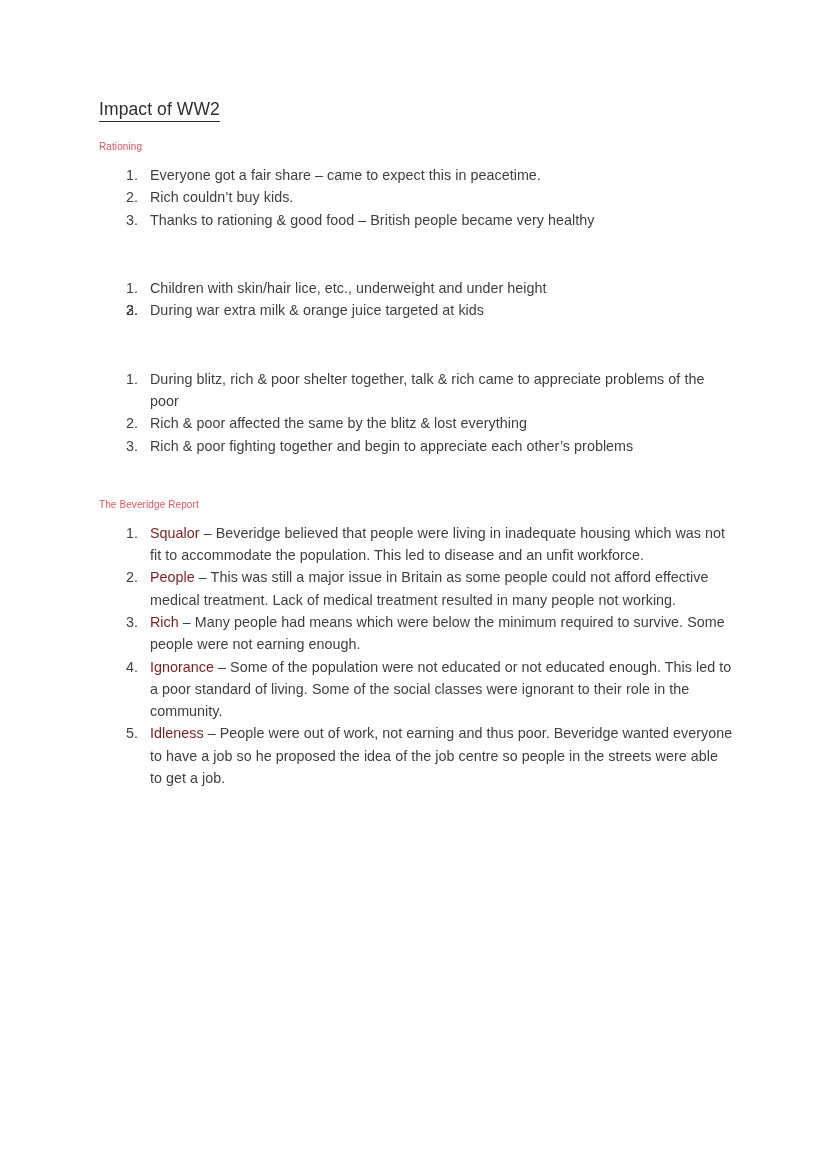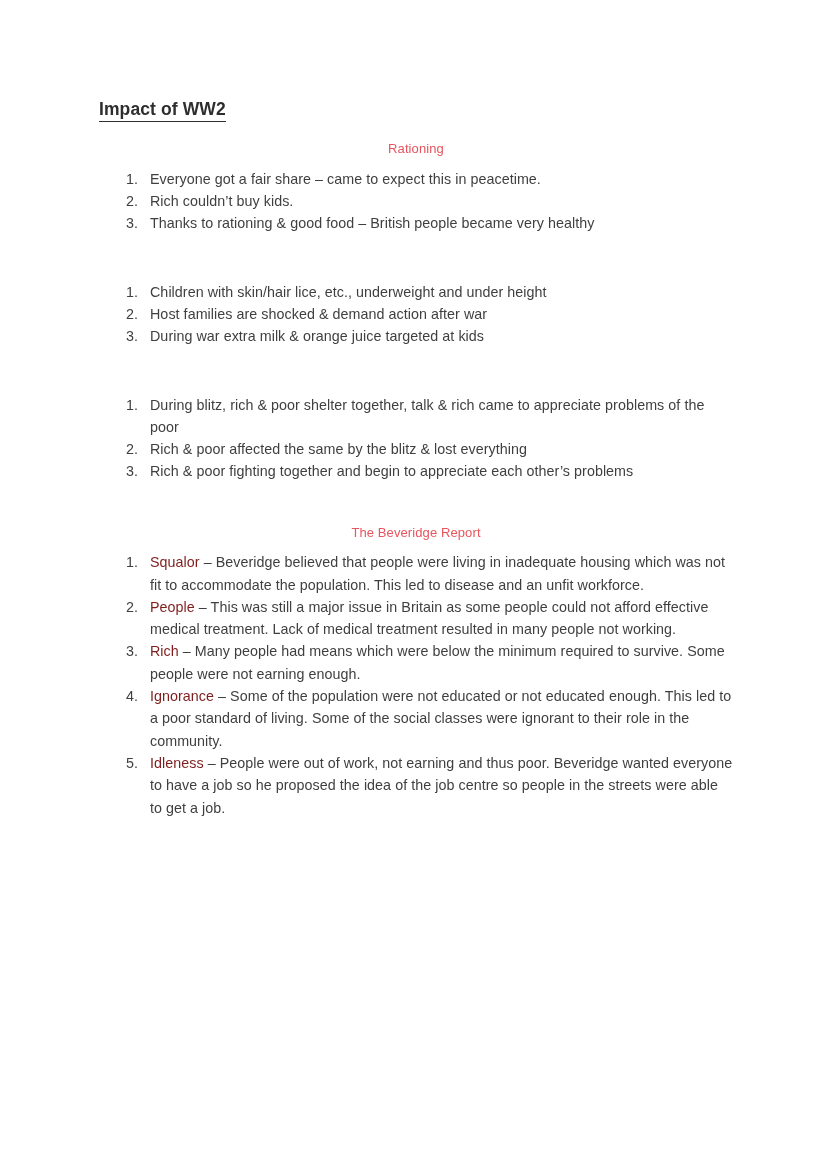--- a/index.html
+++ b/index.html
@@ -27,40 +27,39 @@
     position: absolute;
     left: 99px;
     top: 99px;
     width: 634px;
   }
   .doc-title {
     font-size: 17.5px;
     color: #2e2e2e;
     letter-spacing: 0.1px;
     margin: 0 0 19px 0;
-    font-weight: bold;
+    font-weight: normal;
     display: block;
   }
   .doc-title span.ul {
     border-bottom: 1.3px solid #2e2e2e;
     padding-bottom: 2px;
     display: inline-block;
     line-height: 1.15;
   }
   .section {
     margin: 0;
   }
   .section-heading {
-    font-size: 13px;
+    font-size: 10px;
     font-weight: normal;
     color: #e8555e;
     margin: 0 0 11px 0;
     line-height: 1.2;
     letter-spacing: 0.1px;
-    text-align: center;
   }
   ol.list {
     list-style: none;
     margin: 0;
     padding: 0;
   }
   ol.list > li {
     position: relative;
     padding-left: 51px;
     font-size: 14.3px;
@@ -99,21 +98,21 @@
         <li><span class="num">2.</span><span>Rich couldn’t buy kids.</span></li>
         <li><span class="num">3.</span><span>Thanks to rationing &amp; good food – British people became very healthy</span></li>
       </ol>
     </div>
 
     <div class="gap-rationing"></div>
 
     <div class="section">
       <ol class="list">
         <li><span class="num">1.</span><span>Children with skin/hair lice, etc., underweight and under height</span></li>
-        <li><span class="num">2.</span><span>Host families are shocked &amp; demand action after war</span></li>
+        <li><span class="num">2.</span></li>
         <li><span class="num">3.</span><span>During war extra milk &amp; orange juice targeted at kids</span></li>
       </ol>
     </div>
 
     <div class="gap-evacuation"></div>
 
     <div class="section">
       <ol class="list">
         <li><span class="num">1.</span><span>During blitz, rich &amp; poor shelter together, talk &amp; rich came to appreciate problems of the poor</span></li>
         <li><span class="num">2.</span><span>Rich &amp; poor affected the same by the blitz &amp; lost everything</span></li>

